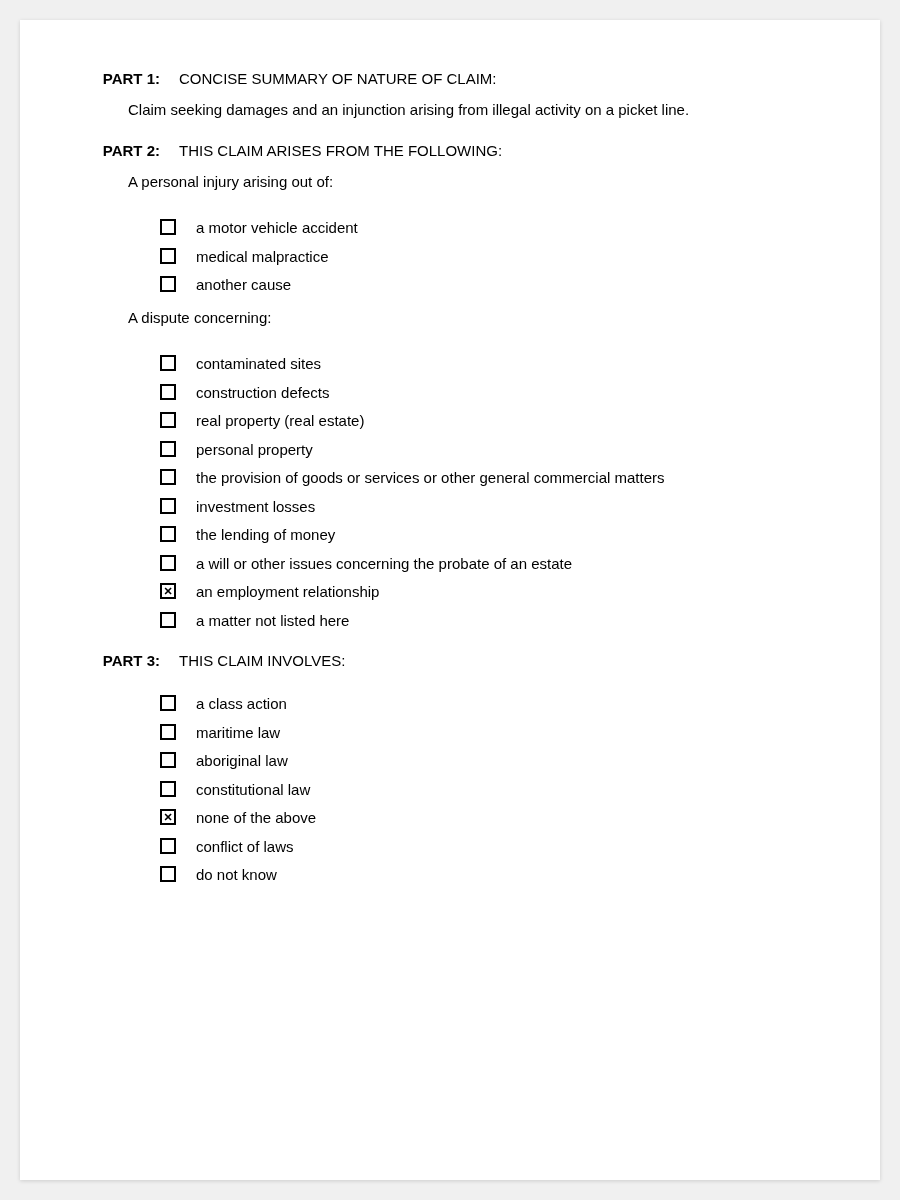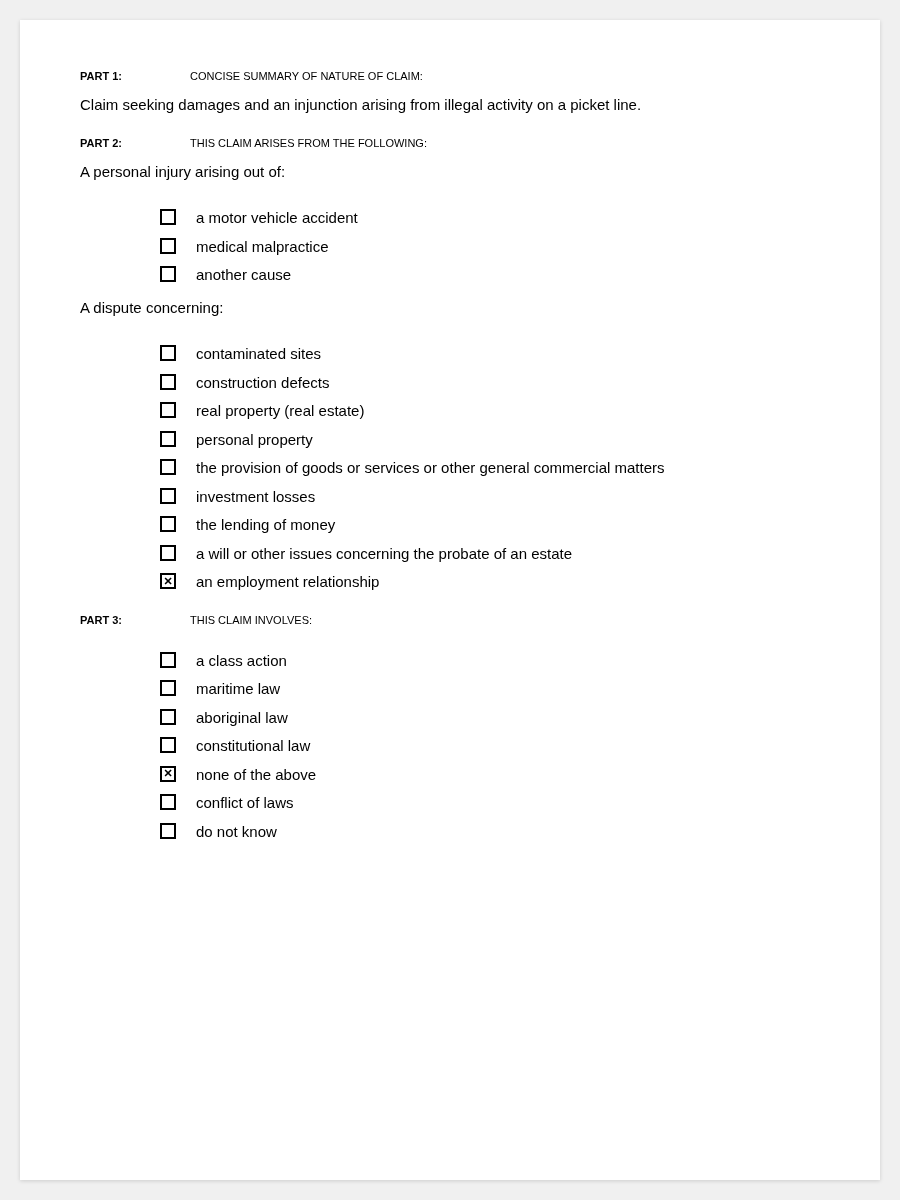--- a/index.html
+++ b/index.html
@@ -23,38 +23,40 @@
     .page {
       background: #fff;
       width: 860px;
       min-height: 1160px;
       padding: 50px 60px;
       box-shadow: 0 1px 4px rgba(0,0,0,0.15);
     }
 
     .part-heading {
       font-weight: bold;
-      font-size: 11px;
+      font-size: 15px;
       margin-bottom: 12px;
       display: flex;
-      gap: 30px;
+      gap: 19px;
+      text-align: right;
     }
 
     .part-label {
       white-space: nowrap;
       min-width: 80px;
     }
 
     .part-title {
       font-weight: normal;
     }
 
     .paragraph {
       margin-bottom: 16px;
       line-height: 1.5;
+      margin-left: 48px;
     }
 
     .checkbox-list {
       margin-left: 80px;
       margin-top: 24px;
       margin-bottom: 10px;
     }
 
     .checkbox-item {
       display: flex;
@@ -159,20 +161,24 @@
       <span class="checkbox-label">the lending of money</span>
     </div>
         <div class="checkbox-item">
       <span class="checkbox"></span>
       <span class="checkbox-label">a will or other issues concerning the probate of an estate</span>
     </div>
         <div class="checkbox-item">
       <span class="checkbox checked"></span>
       <span class="checkbox-label">an employment relationship</span>
     </div>
+        <div class="checkbox-item">
+      <span class="checkbox"></span>
+      <span class="checkbox-label">a matter not listed here</span>
+    </div>
       </div>
   </div>
 
   <div class="part-section">
     <div class="part-heading">
       <span class="part-label">PART 3:</span>
       <span class="part-title">THIS CLAIM INVOLVES:</span>
     </div>
 
     <div class="checkbox-list" id="part3-list">

